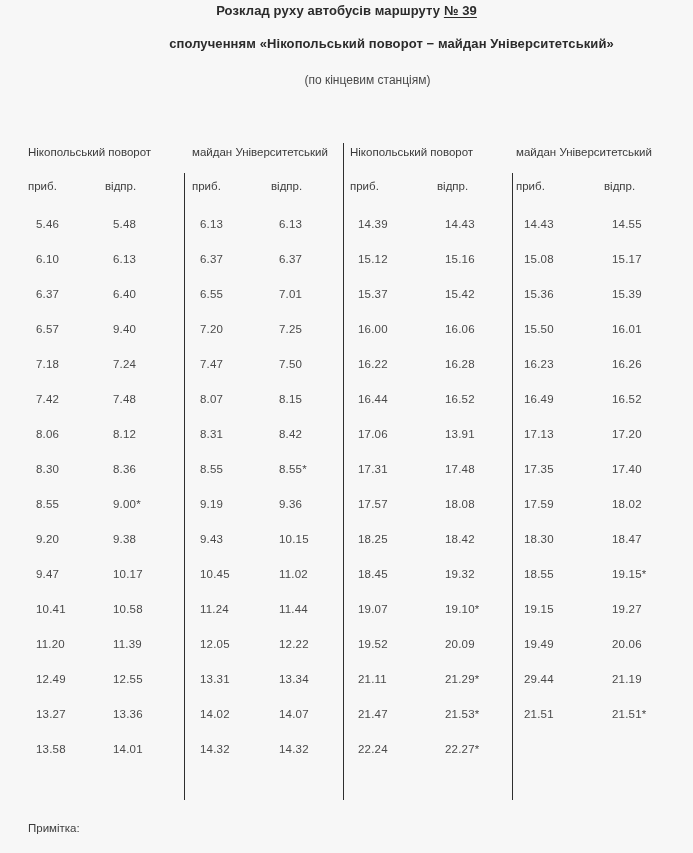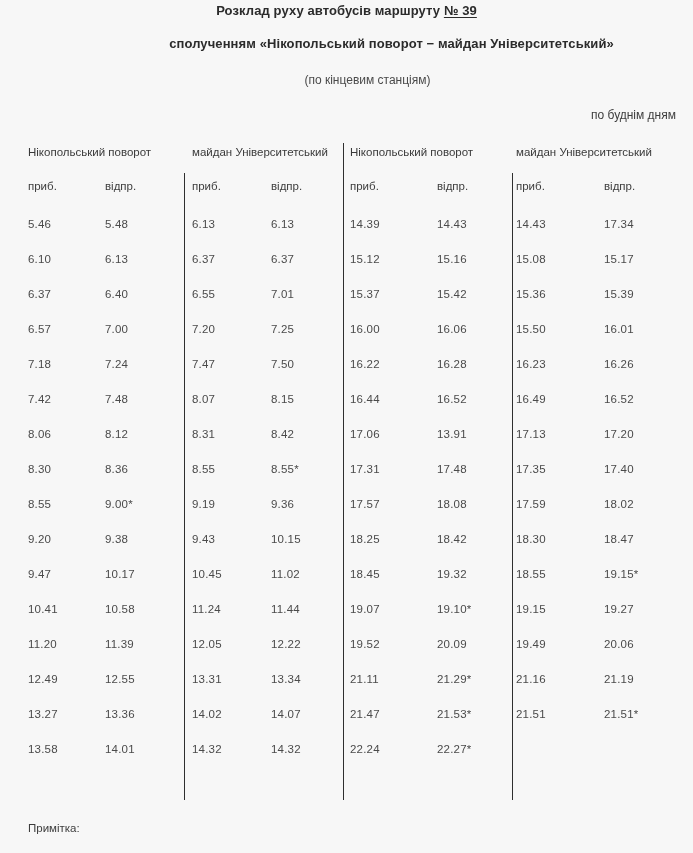--- a/index.html
+++ b/index.html
@@ -125,21 +125,21 @@
   .subhead {
     position: absolute;
     font-size: 11.5px;
     color: #3d3d3d;
     white-space: nowrap;
   }
 
   
   .data-rows {
     position: absolute;
-    left: 0;
+    left: 8px;
     top: 78px;
     width: 555px;
   }
   .drow {
     position: relative;
     height: 35px;
   }
   .cell {
     position: absolute;
     font-size: 11.5px;
@@ -176,21 +176,20 @@
 
     <div class="title-line1">
       <span>Розклад руху автобусів маршруту </span><span class="route-no">№ 39</span>
     </div>
 
     <div class="title-line2">сполученням «Нікопольський  поворот − майдан Університетський»</div>
 
     <div class="title-line3">(по кінцевим станціям)</div>
   </div>
 
-  <div class="weekdays">по буднім дням</div>
 
   <div class="table-area">
 
     <div class="vline v1"></div>
     <div class="vline v2"></div>
     <div class="vline v3"></div>
 
     <div class="station-row">
       <div class="station s1">Нікопольський поворот</div>
       <div class="station s2">майдан Університетський</div>
@@ -211,21 +210,21 @@
 
     <div class="data-rows" id="data-rows">
         <div class="drow">
           <div class="cell c0">5.46</div>
           <div class="cell c1">5.48</div>
           <div class="cell c2">6.13</div>
           <div class="cell c3">6.13</div>
           <div class="cell c4">14.39</div>
           <div class="cell c5">14.43</div>
           <div class="cell c6">14.43</div>
-          <div class="cell c7">17.34</div>
+          <div class="cell c7">14.55</div>
         </div>
         <div class="drow">
           <div class="cell c0">6.10</div>
           <div class="cell c1">6.13</div>
           <div class="cell c2">6.37</div>
           <div class="cell c3">6.37</div>
           <div class="cell c4">15.12</div>
           <div class="cell c5">15.16</div>
           <div class="cell c6">15.08</div>
           <div class="cell c7">15.17</div>
@@ -235,21 +234,21 @@
           <div class="cell c1">6.40</div>
           <div class="cell c2">6.55</div>
           <div class="cell c3">7.01</div>
           <div class="cell c4">15.37</div>
           <div class="cell c5">15.42</div>
           <div class="cell c6">15.36</div>
           <div class="cell c7">15.39</div>
         </div>
         <div class="drow">
           <div class="cell c0">6.57</div>
-          <div class="cell c1">7.00</div>
+          <div class="cell c1">9.40</div>
           <div class="cell c2">7.20</div>
           <div class="cell c3">7.25</div>
           <div class="cell c4">16.00</div>
           <div class="cell c5">16.06</div>
           <div class="cell c6">15.50</div>
           <div class="cell c7">16.01</div>
         </div>
         <div class="drow">
           <div class="cell c0">7.18</div>
           <div class="cell c1">7.24</div>
@@ -340,21 +339,21 @@
           <div class="cell c6">19.49</div>
           <div class="cell c7">20.06</div>
         </div>
         <div class="drow">
           <div class="cell c0">12.49</div>
           <div class="cell c1">12.55</div>
           <div class="cell c2">13.31</div>
           <div class="cell c3">13.34</div>
           <div class="cell c4">21.11</div>
           <div class="cell c5">21.29*</div>
-          <div class="cell c6">21.16</div>
+          <div class="cell c6">29.44</div>
           <div class="cell c7">21.19</div>
         </div>
         <div class="drow">
           <div class="cell c0">13.27</div>
           <div class="cell c1">13.36</div>
           <div class="cell c2">14.02</div>
           <div class="cell c3">14.07</div>
           <div class="cell c4">21.47</div>
           <div class="cell c5">21.53*</div>
           <div class="cell c6">21.51</div>

